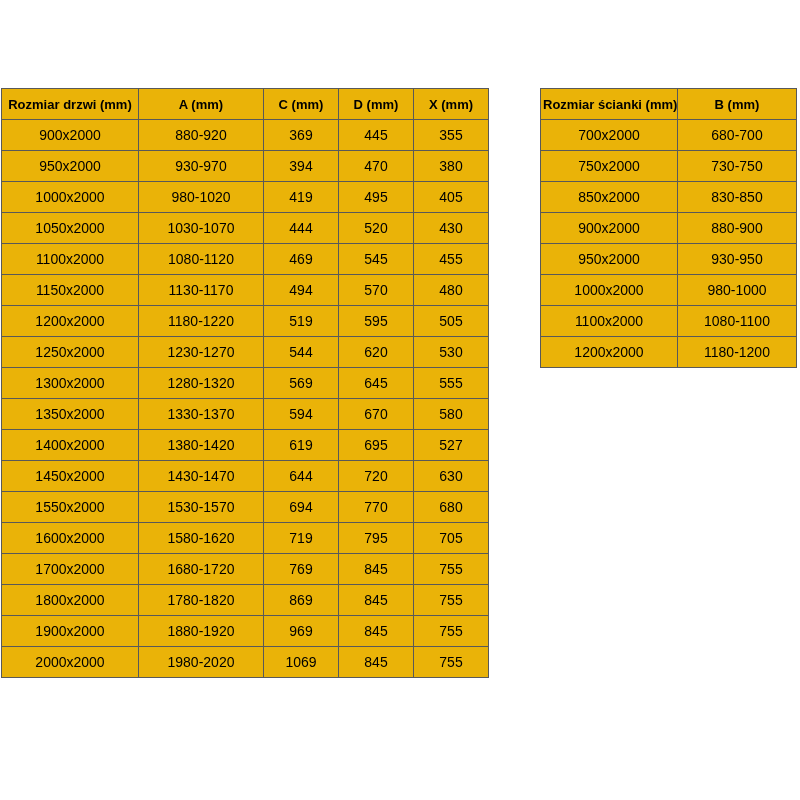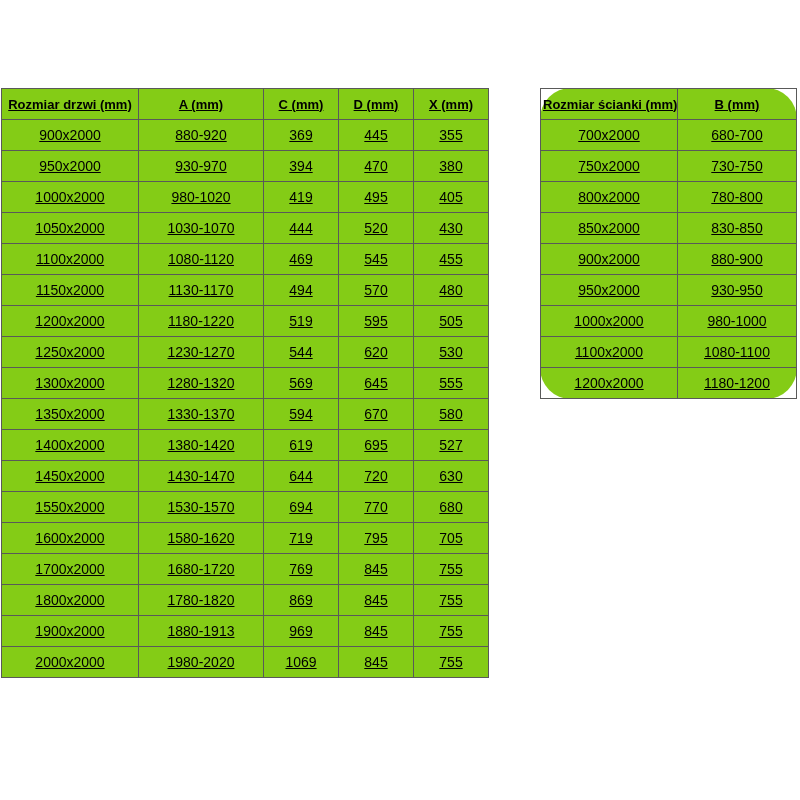--- a/index.html
+++ b/index.html
@@ -11,22 +11,21 @@
     width: 800px;
     height: 800px;
     position: relative;
     font-family: "Liberation Sans", sans-serif;
     color: #000000;
   }
   .spec-table {
     border-collapse: collapse;
     table-layout: fixed;
     position: absolute;
-    background: #84cc16;
-    text-decoration: underline;
+    background: #eab308;
   }
   .spec-table th,
   .spec-table td {
     border: 1px solid #595959;
     text-align: center;
     vertical-align: middle;
     padding: 0 2px;
     height: 30px;
     overflow: hidden;
     white-space: nowrap;
@@ -41,21 +40,20 @@
   }
   #door-table {
     left: 1px;
     top: 88px;
     width: 487px;
   }
   #wall-table {
     left: 540px;
     top: 88px;
     width: 256px;
-    border-radius: 31px;
   }
   
   #door-table col.c0 { width: 137px; }
   #door-table col.c1 { width: 125px; }
   #door-table col.c2 { width: 75px; }
   #door-table col.c3 { width: 75px; }
   #door-table col.c4 { width: 75px; }
   #wall-table col.c0 { width: 137px; }
   #wall-table col.c1 { width: 119px; }
 </style>
@@ -189,21 +187,21 @@
         </tr>
         <tr>
           <td>1800x2000</td>
           <td>1780-1820</td>
           <td>869</td>
           <td>845</td>
           <td>755</td>
         </tr>
         <tr>
           <td>1900x2000</td>
-          <td>1880-1913</td>
+          <td>1880-1920</td>
           <td>969</td>
           <td>845</td>
           <td>755</td>
         </tr>
         <tr>
           <td>2000x2000</td>
           <td>1980-2020</td>
           <td>1069</td>
           <td>845</td>
           <td>755</td>
@@ -225,24 +223,20 @@
     <tbody>
         <tr>
           <td>700x2000</td>
           <td>680-700</td>
         </tr>
         <tr>
           <td>750x2000</td>
           <td>730-750</td>
         </tr>
         <tr>
-          <td>800x2000</td>
-          <td>780-800</td>
-        </tr>
-        <tr>
           <td>850x2000</td>
           <td>830-850</td>
         </tr>
         <tr>
           <td>900x2000</td>
           <td>880-900</td>
         </tr>
         <tr>
           <td>950x2000</td>
           <td>930-950</td>

